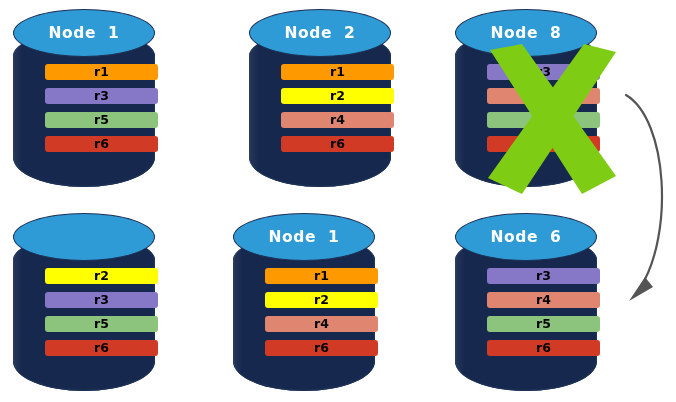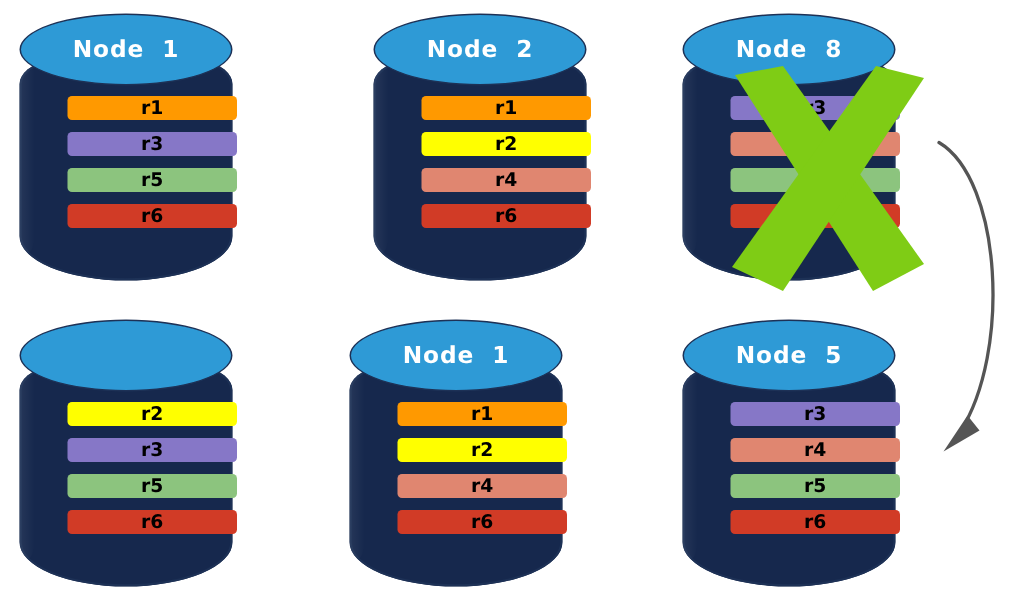--- a/index.html
+++ b/index.html
@@ -212,21 +212,21 @@
           </div>
           <div class="row-bar" style="background: rgb(209, 59, 38);">
             <span class="row-label">r6</span>
           </div>
         </div>
       </div>
       <div class="node" style="left: 455px; top: 213px;">
         <div class="cyl-body"></div>
         <div class="cyl-side-shade"></div>
         <div class="cyl-top"></div>
-        <div class="node-label">Node  5</div>
+        <div class="node-label">Node  6</div>
         <div class="rows">
           <div class="row-bar" style="background: rgb(134, 119, 199);">
             <span class="row-label">r3</span>
           </div>
           <div class="row-bar" style="background: rgb(224, 134, 112);">
             <span class="row-label">r4</span>
           </div>
           <div class="row-bar" style="background: rgb(140, 196, 126);">
             <span class="row-label">r5</span>
           </div>

